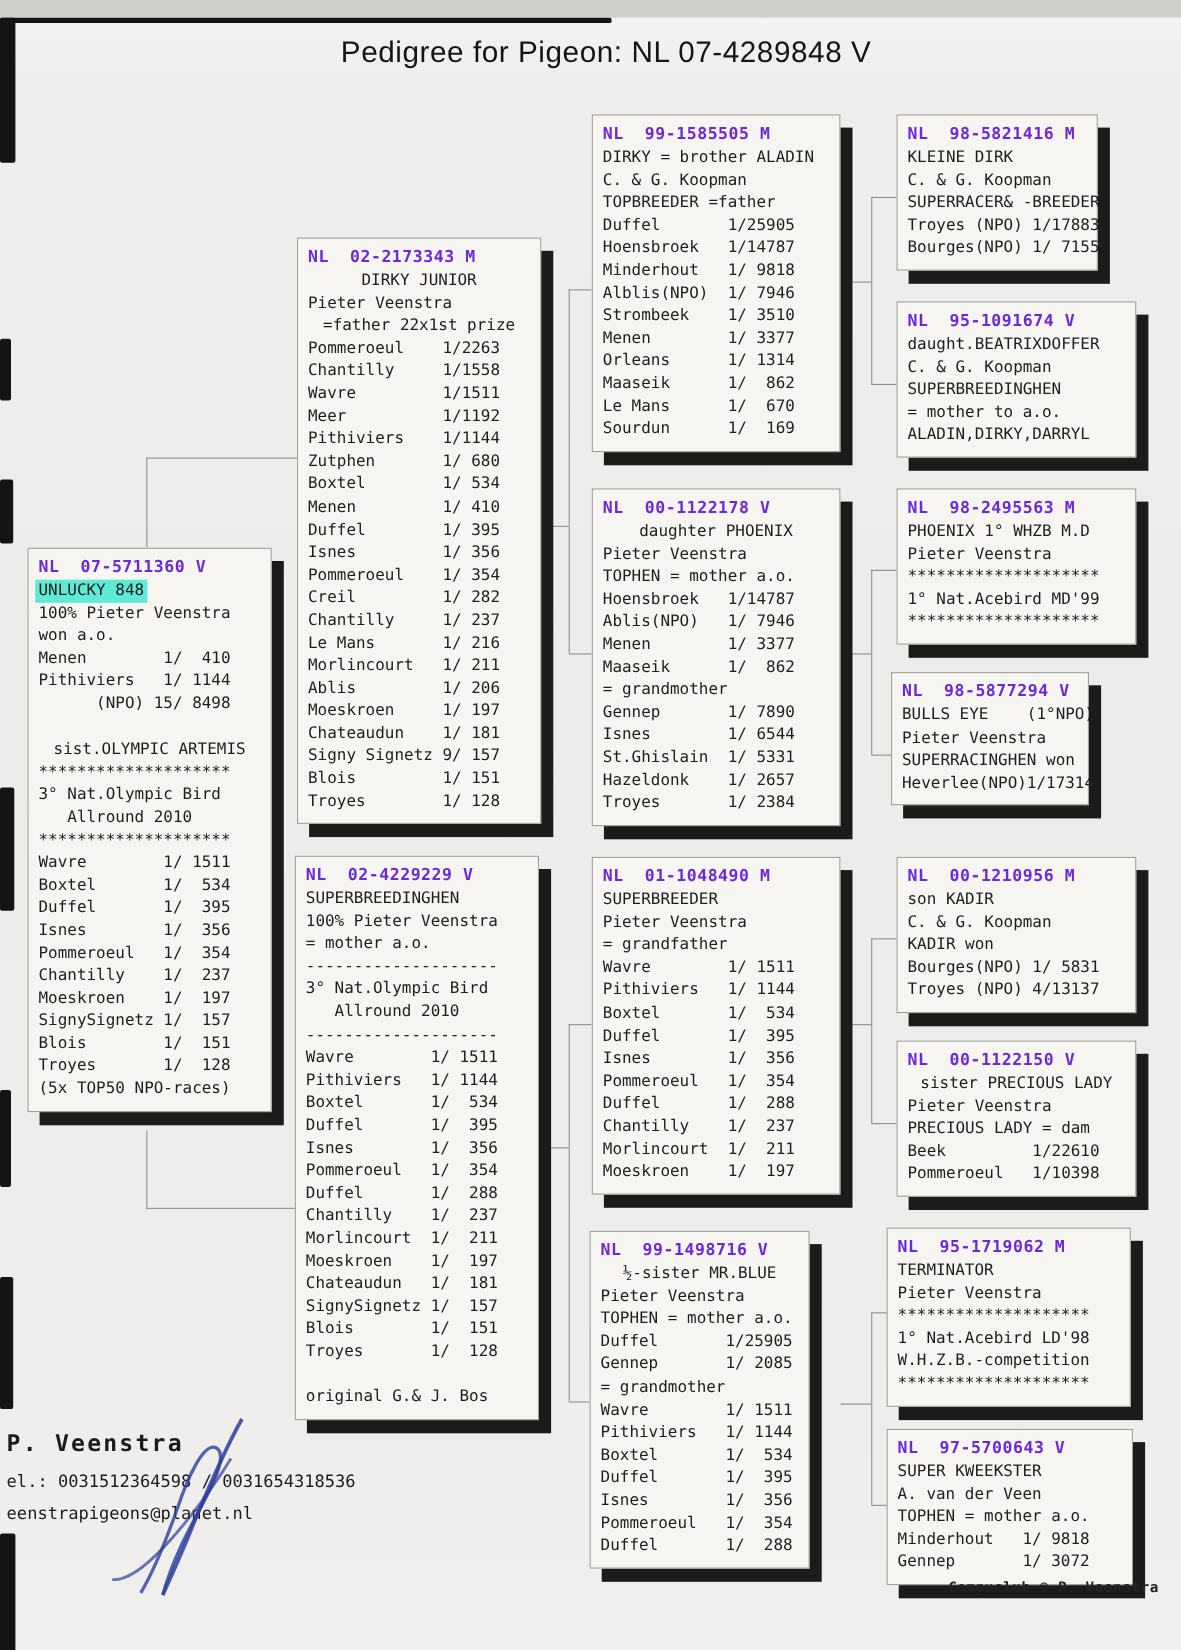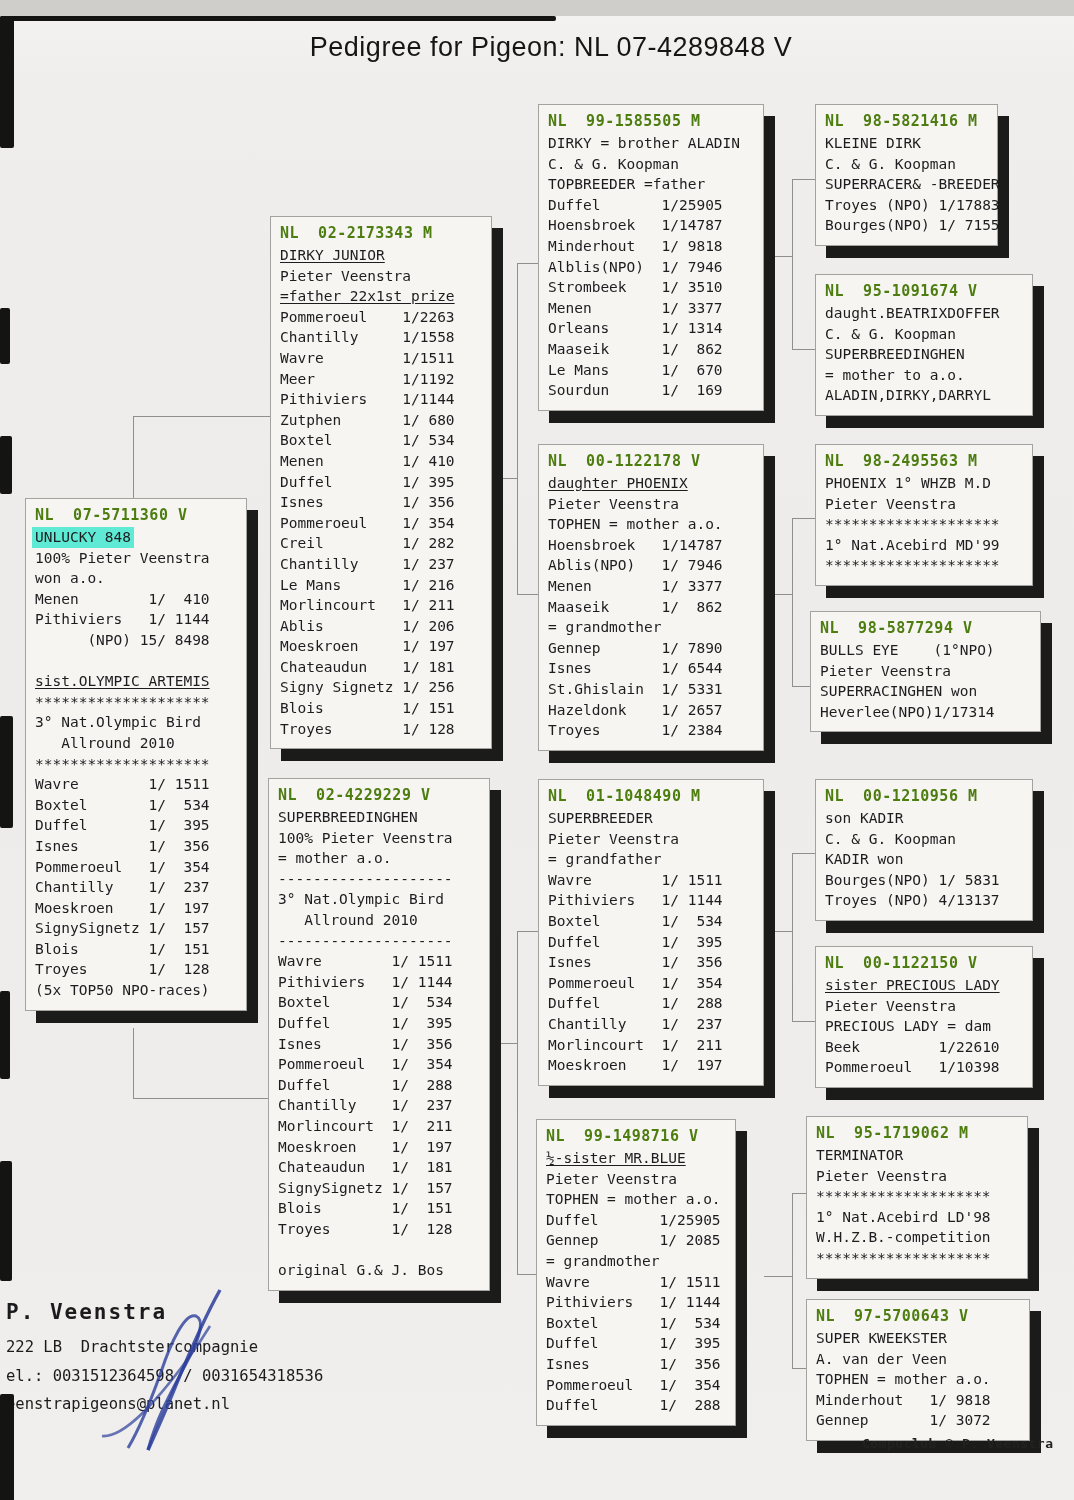--- a/index.html
+++ b/index.html
@@ -13,25 +13,25 @@
     position:absolute;top:16px;left:0;width:100%;padding-left:28px;box-sizing:border-box;
     text-align:center;font-family:"Liberation Sans",sans-serif;
     font-size:27px;color:#151515;letter-spacing:0.5px;
   }
   .pbox{
     position:absolute;background:#f6f5f2;border:1px solid #a3a29e;
     box-shadow:11px 12px 0 0 #1b1b1a;
     padding:5px 9px 9px 9px;box-sizing:border-box;
   }
   .ring{
-    font-size:15px;font-weight:bold;color:#4d7c0f;
+    font-size:15px;font-weight:bold;color:#6d28d9;
     white-space:pre;line-height:23px;letter-spacing:0.5px;
   }
   .line{font-size:14.5px;line-height:20.6px;white-space:pre;color:#1d1d1f;}
-  .line.u{text-decoration:underline;text-underline-offset:2px;}
+  .line.u{text-underline-offset:2px;text-align:center;}
   .line.hl{background:#5eead4;width:fit-content;padding:0 3px;margin-left:-3px;}
   .conn{position:absolute;background:#8f8f8b;}
   .artifact{position:absolute;background:#141413;border-radius:2px;}
   .owner{position:absolute;left:6px;top:1284px;color:#1b1b1d;}
   .owner-name{font-size:21px;font-weight:bold;letter-spacing:2px;margin-bottom:9px;white-space:pre;}
   .owner-line{font-size:15.5px;line-height:28.5px;white-space:pre;}
   .credit{
     position:absolute;left:862px;top:1420px;
     font-size:13px;font-weight:bold;letter-spacing:0.5px;color:#222;white-space:pre;
   }
@@ -118,21 +118,21 @@
         <div class="line">Duffel        1/ 395</div>
         <div class="line">Isnes         1/ 356</div>
         <div class="line">Pommeroeul    1/ 354</div>
         <div class="line">Creil         1/ 282</div>
         <div class="line">Chantilly     1/ 237</div>
         <div class="line">Le Mans       1/ 216</div>
         <div class="line">Morlincourt   1/ 211</div>
         <div class="line">Ablis         1/ 206</div>
         <div class="line">Moeskroen     1/ 197</div>
         <div class="line">Chateaudun    1/ 181</div>
-        <div class="line">Signy Signetz 1/ 256</div>
+        <div class="line">Signy Signetz 9/ 157</div>
         <div class="line">Blois         1/ 151</div>
         <div class="line">Troyes        1/ 128</div>
       </div>
   </div>
   <div class="pbox" style="left:268px;top:762px;width:222px">
     <div class="ring">NL  02-4229229 V</div>
     <div class="lines">
         <div class="line">SUPERBREEDINGHEN</div>
         <div class="line">100% Pieter Veenstra</div>
         <div class="line">= mother a.o.</div>
@@ -253,21 +253,21 @@
   <div class="pbox" style="left:815px;top:428px;width:218px">
     <div class="ring">NL  98-2495563 M</div>
     <div class="lines">
         <div class="line">PHOENIX 1° WHZB M.D</div>
         <div class="line">Pieter Veenstra</div>
         <div class="line">********************</div>
         <div class="line">1° Nat.Acebird MD'99</div>
         <div class="line">********************</div>
       </div>
   </div>
-  <div class="pbox" style="left:810px;top:595px;width:231px">
+  <div class="pbox" style="left:810px;top:595px;width:180px">
     <div class="ring">NL  98-5877294 V</div>
     <div class="lines">
         <div class="line">BULLS EYE    (1°NPO)</div>
         <div class="line">Pieter Veenstra</div>
         <div class="line">SUPERRACINGHEN won</div>
         <div class="line">Heverlee(NPO)1/17314</div>
       </div>
   </div>
   <div class="pbox" style="left:815px;top:763px;width:218px">
     <div class="ring">NL  00-1210956 M</div>
@@ -306,21 +306,20 @@
         <div class="line">SUPER KWEEKSTER</div>
         <div class="line">A. van der Veen</div>
         <div class="line">TOPHEN = mother a.o.</div>
         <div class="line">Minderhout   1/ 9818</div>
         <div class="line">Gennep       1/ 3072</div>
       </div>
   </div>
 
   <div class="owner">
     <div class="owner-name">P. Veenstra</div>
-    <div class="owner-line">222 LB  Drachtstercompagnie</div>
     <div class="owner-line">el.: 0031512364598 / 0031654318536</div>
     <div class="owner-line">eenstrapigeons@planet.nl</div>
   </div>
 
   <svg class="sig" width="175" height="175" viewBox="0 0 175 175">
     <path d="M128,6 C112,34 96,72 82,106 C74,126 64,148 56,166" stroke="#2c3e9b" stroke-width="3.4" fill="none" opacity="0.85"></path>
     <path d="M56,166 C66,128 86,96 99,70 C107,54 113,36 104,32 C93,28 79,58 69,88 C59,116 48,144 36,164" stroke="#2c3e9b" stroke-width="3" fill="none" opacity="0.8"></path>
     <path d="M10,152 C32,154 64,118 95,76 C104,64 112,52 118,42" stroke="#2c3e9b" stroke-width="2.6" fill="none" opacity="0.7"></path>
   </svg>
 

